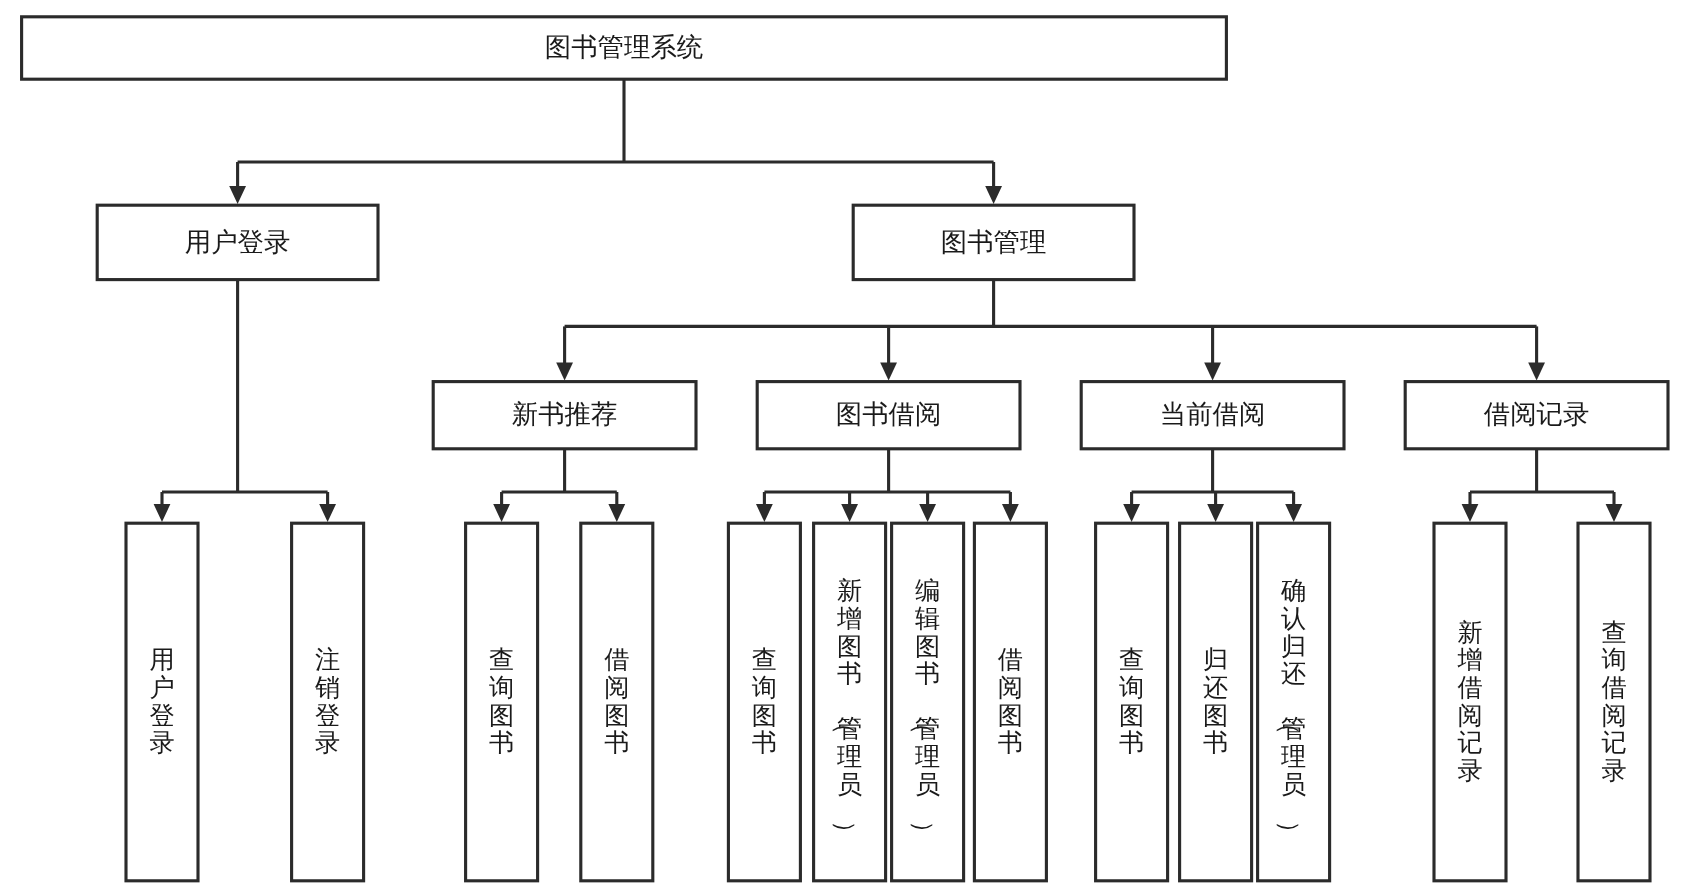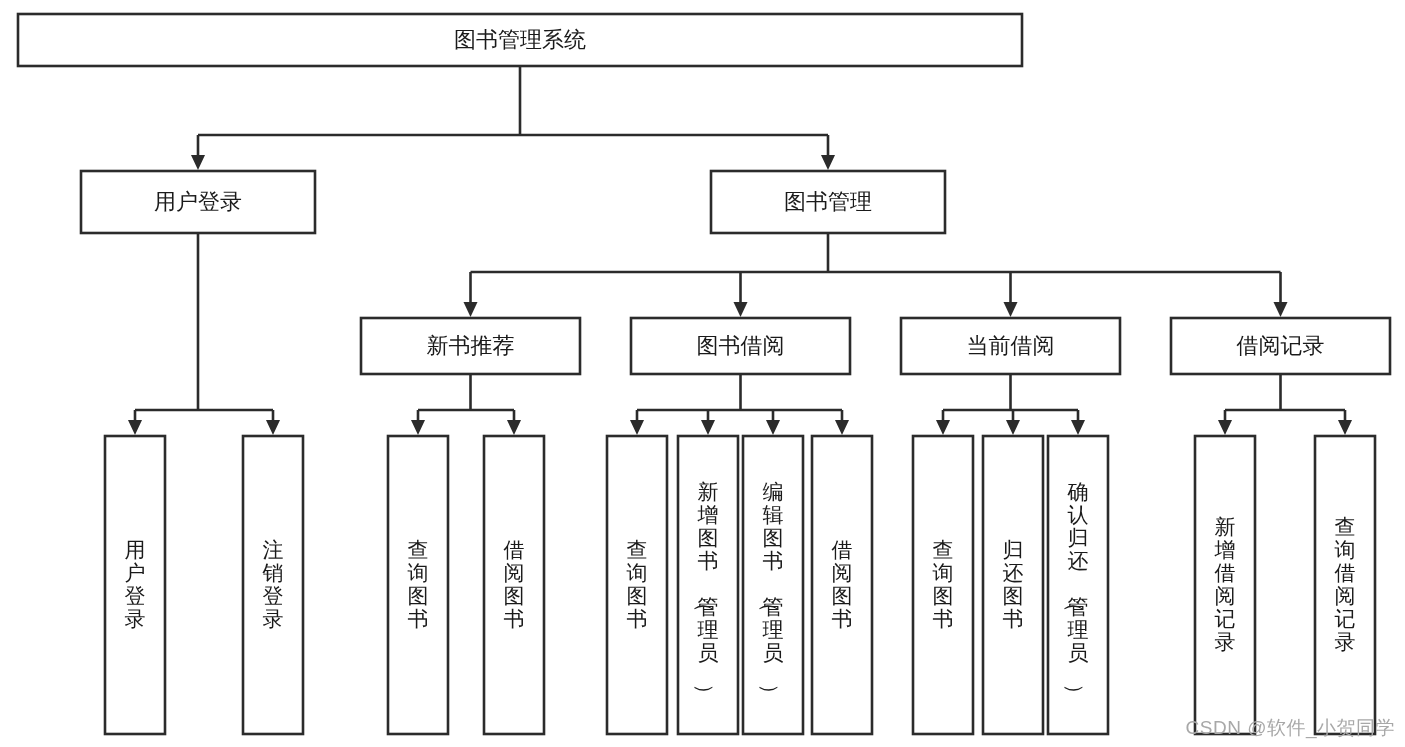--- a/index.html
+++ b/index.html
@@ -213,14 +213,13 @@
         <g>
           <rect class="node-box" x="1195" y="436" width="60" height="298"></rect>
           <text class="node-label-v" x="1225" y="533.94"><tspan x="1225" dy="0">新</tspan><tspan x="1225" dy="23">增</tspan><tspan x="1225" dy="23">借</tspan><tspan x="1225" dy="23">阅</tspan><tspan x="1225" dy="23">记</tspan><tspan x="1225" dy="23">录</tspan></text>
         </g>
         <g>
           <rect class="node-box" x="1315" y="436" width="60" height="298"></rect>
           <text class="node-label-v" x="1345" y="533.94"><tspan x="1345" dy="0">查</tspan><tspan x="1345" dy="23">询</tspan><tspan x="1345" dy="23">借</tspan><tspan x="1345" dy="23">阅</tspan><tspan x="1345" dy="23">记</tspan><tspan x="1345" dy="23">录</tspan></text>
         </g>
       </g>
   </svg>
-  <div class="watermark">CSDN @软件_小贺同学</div>
 </div>
 
 </body></html>

